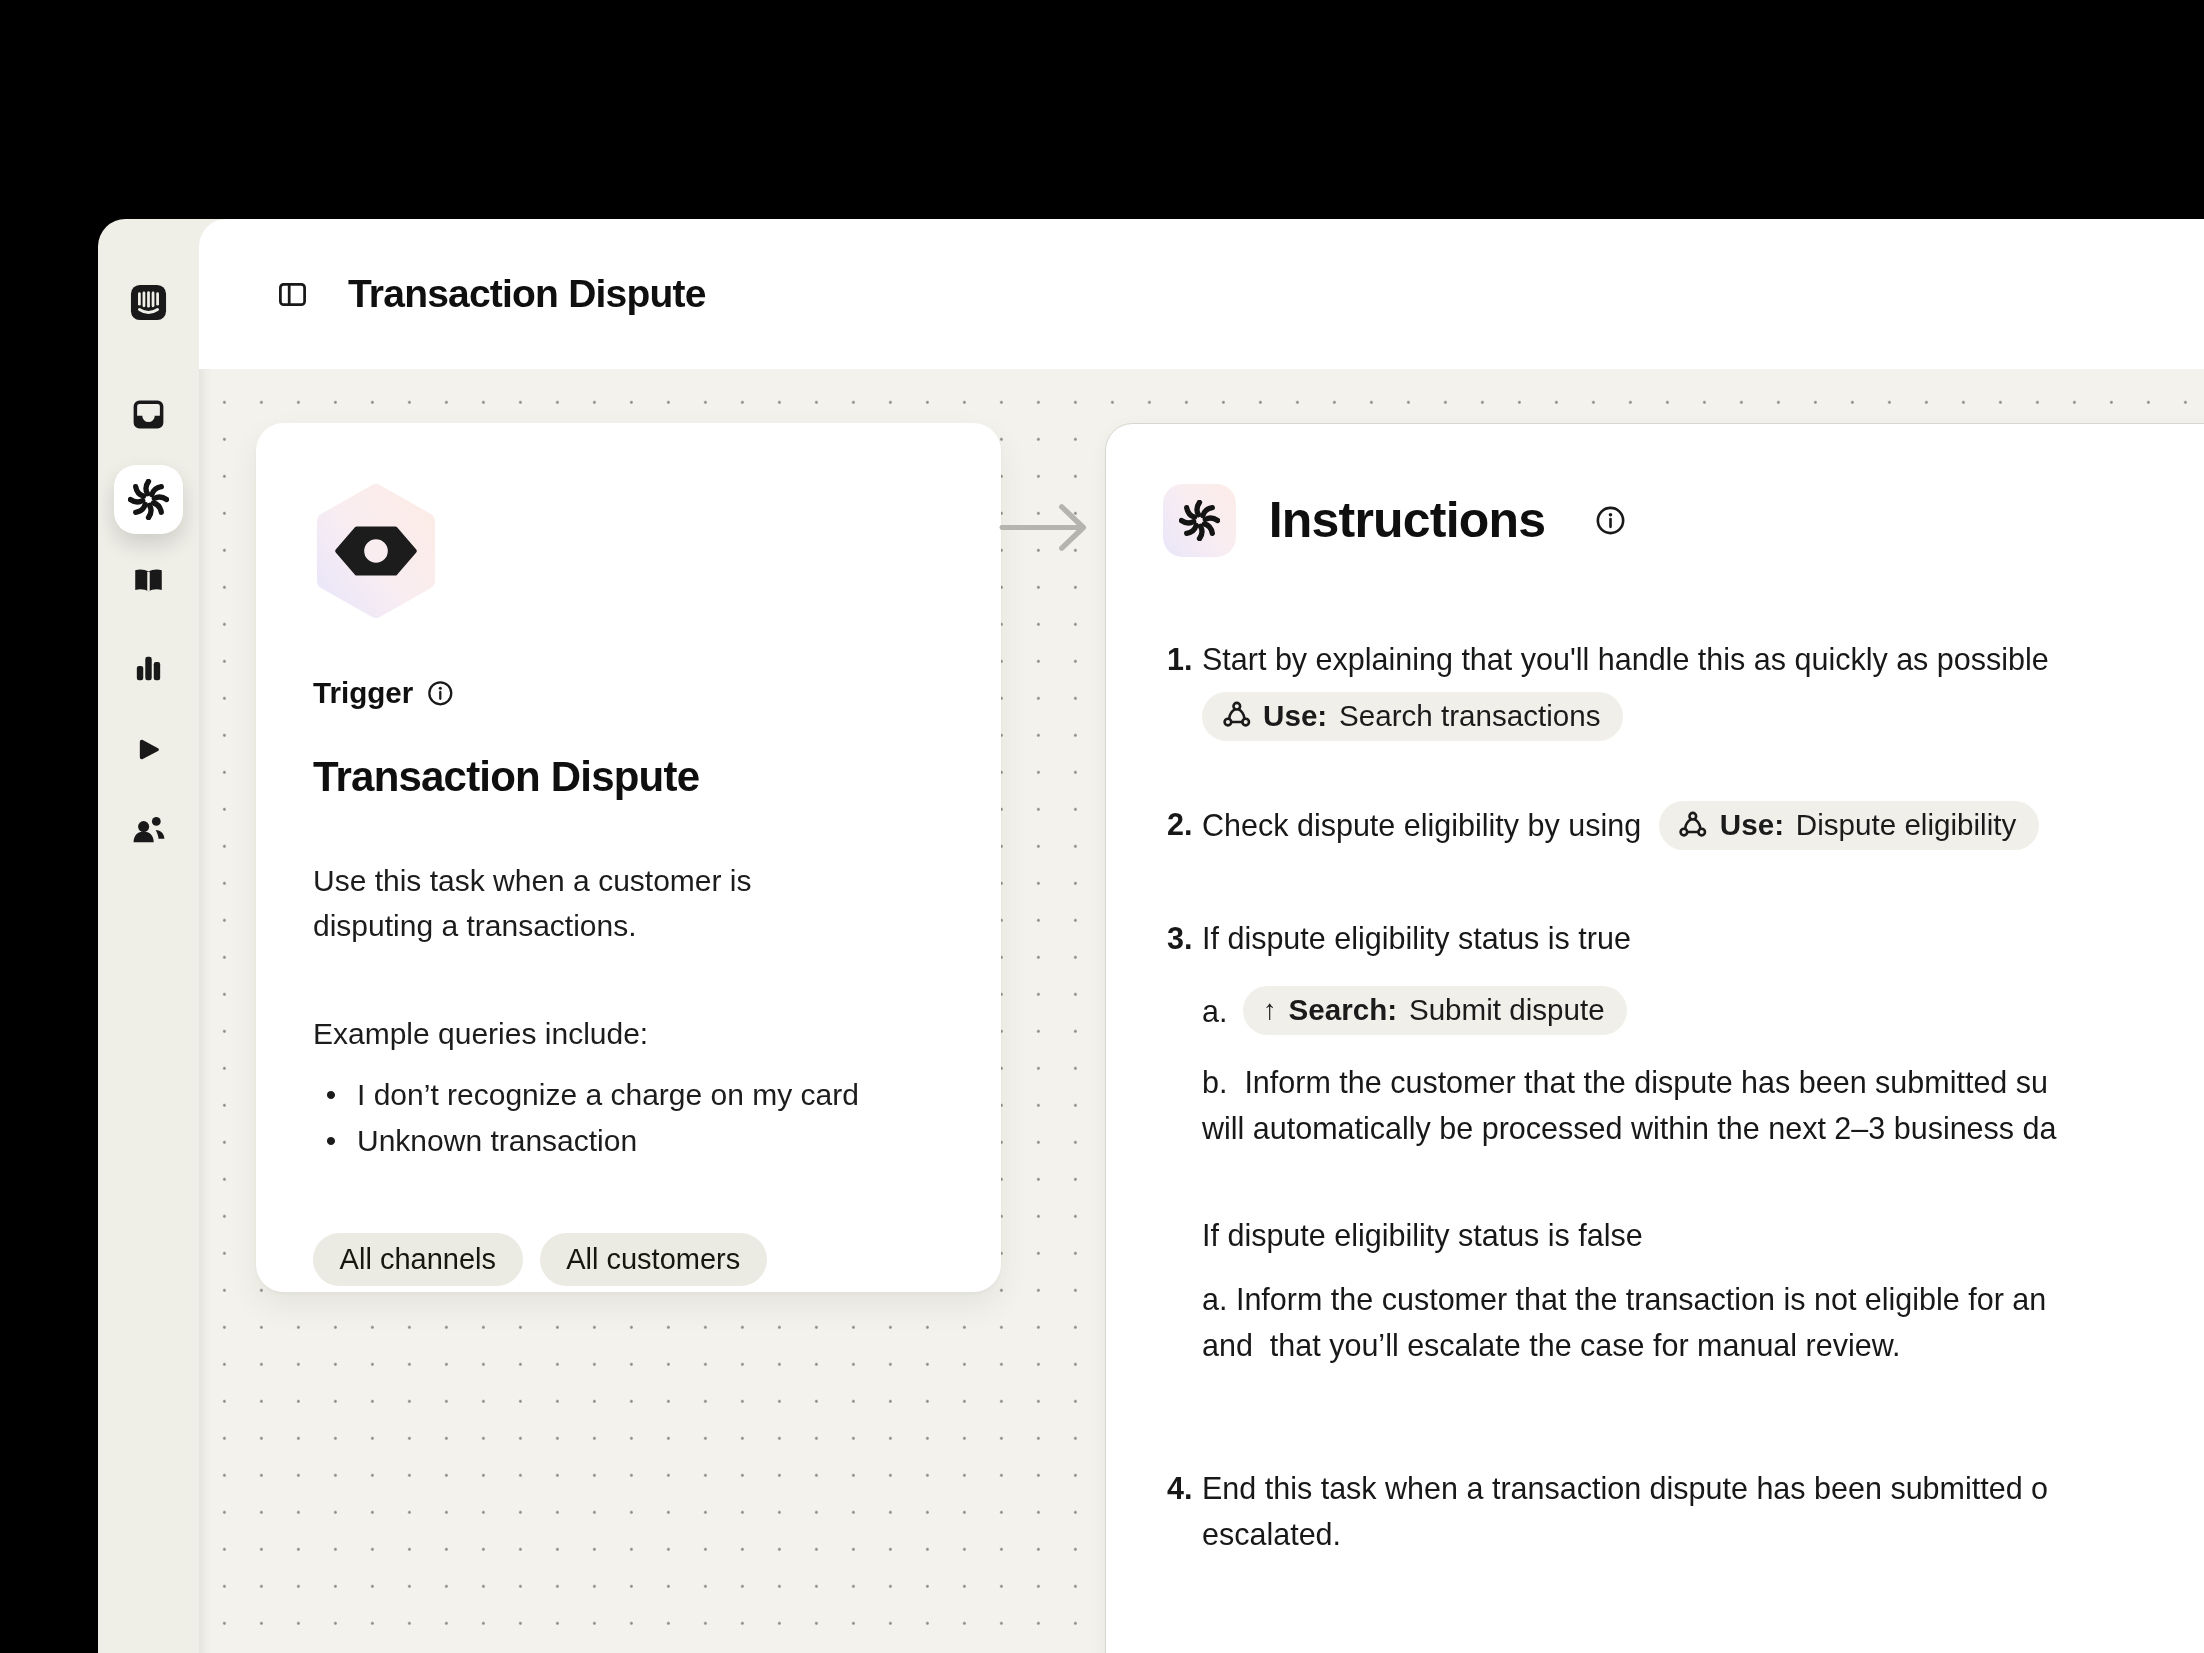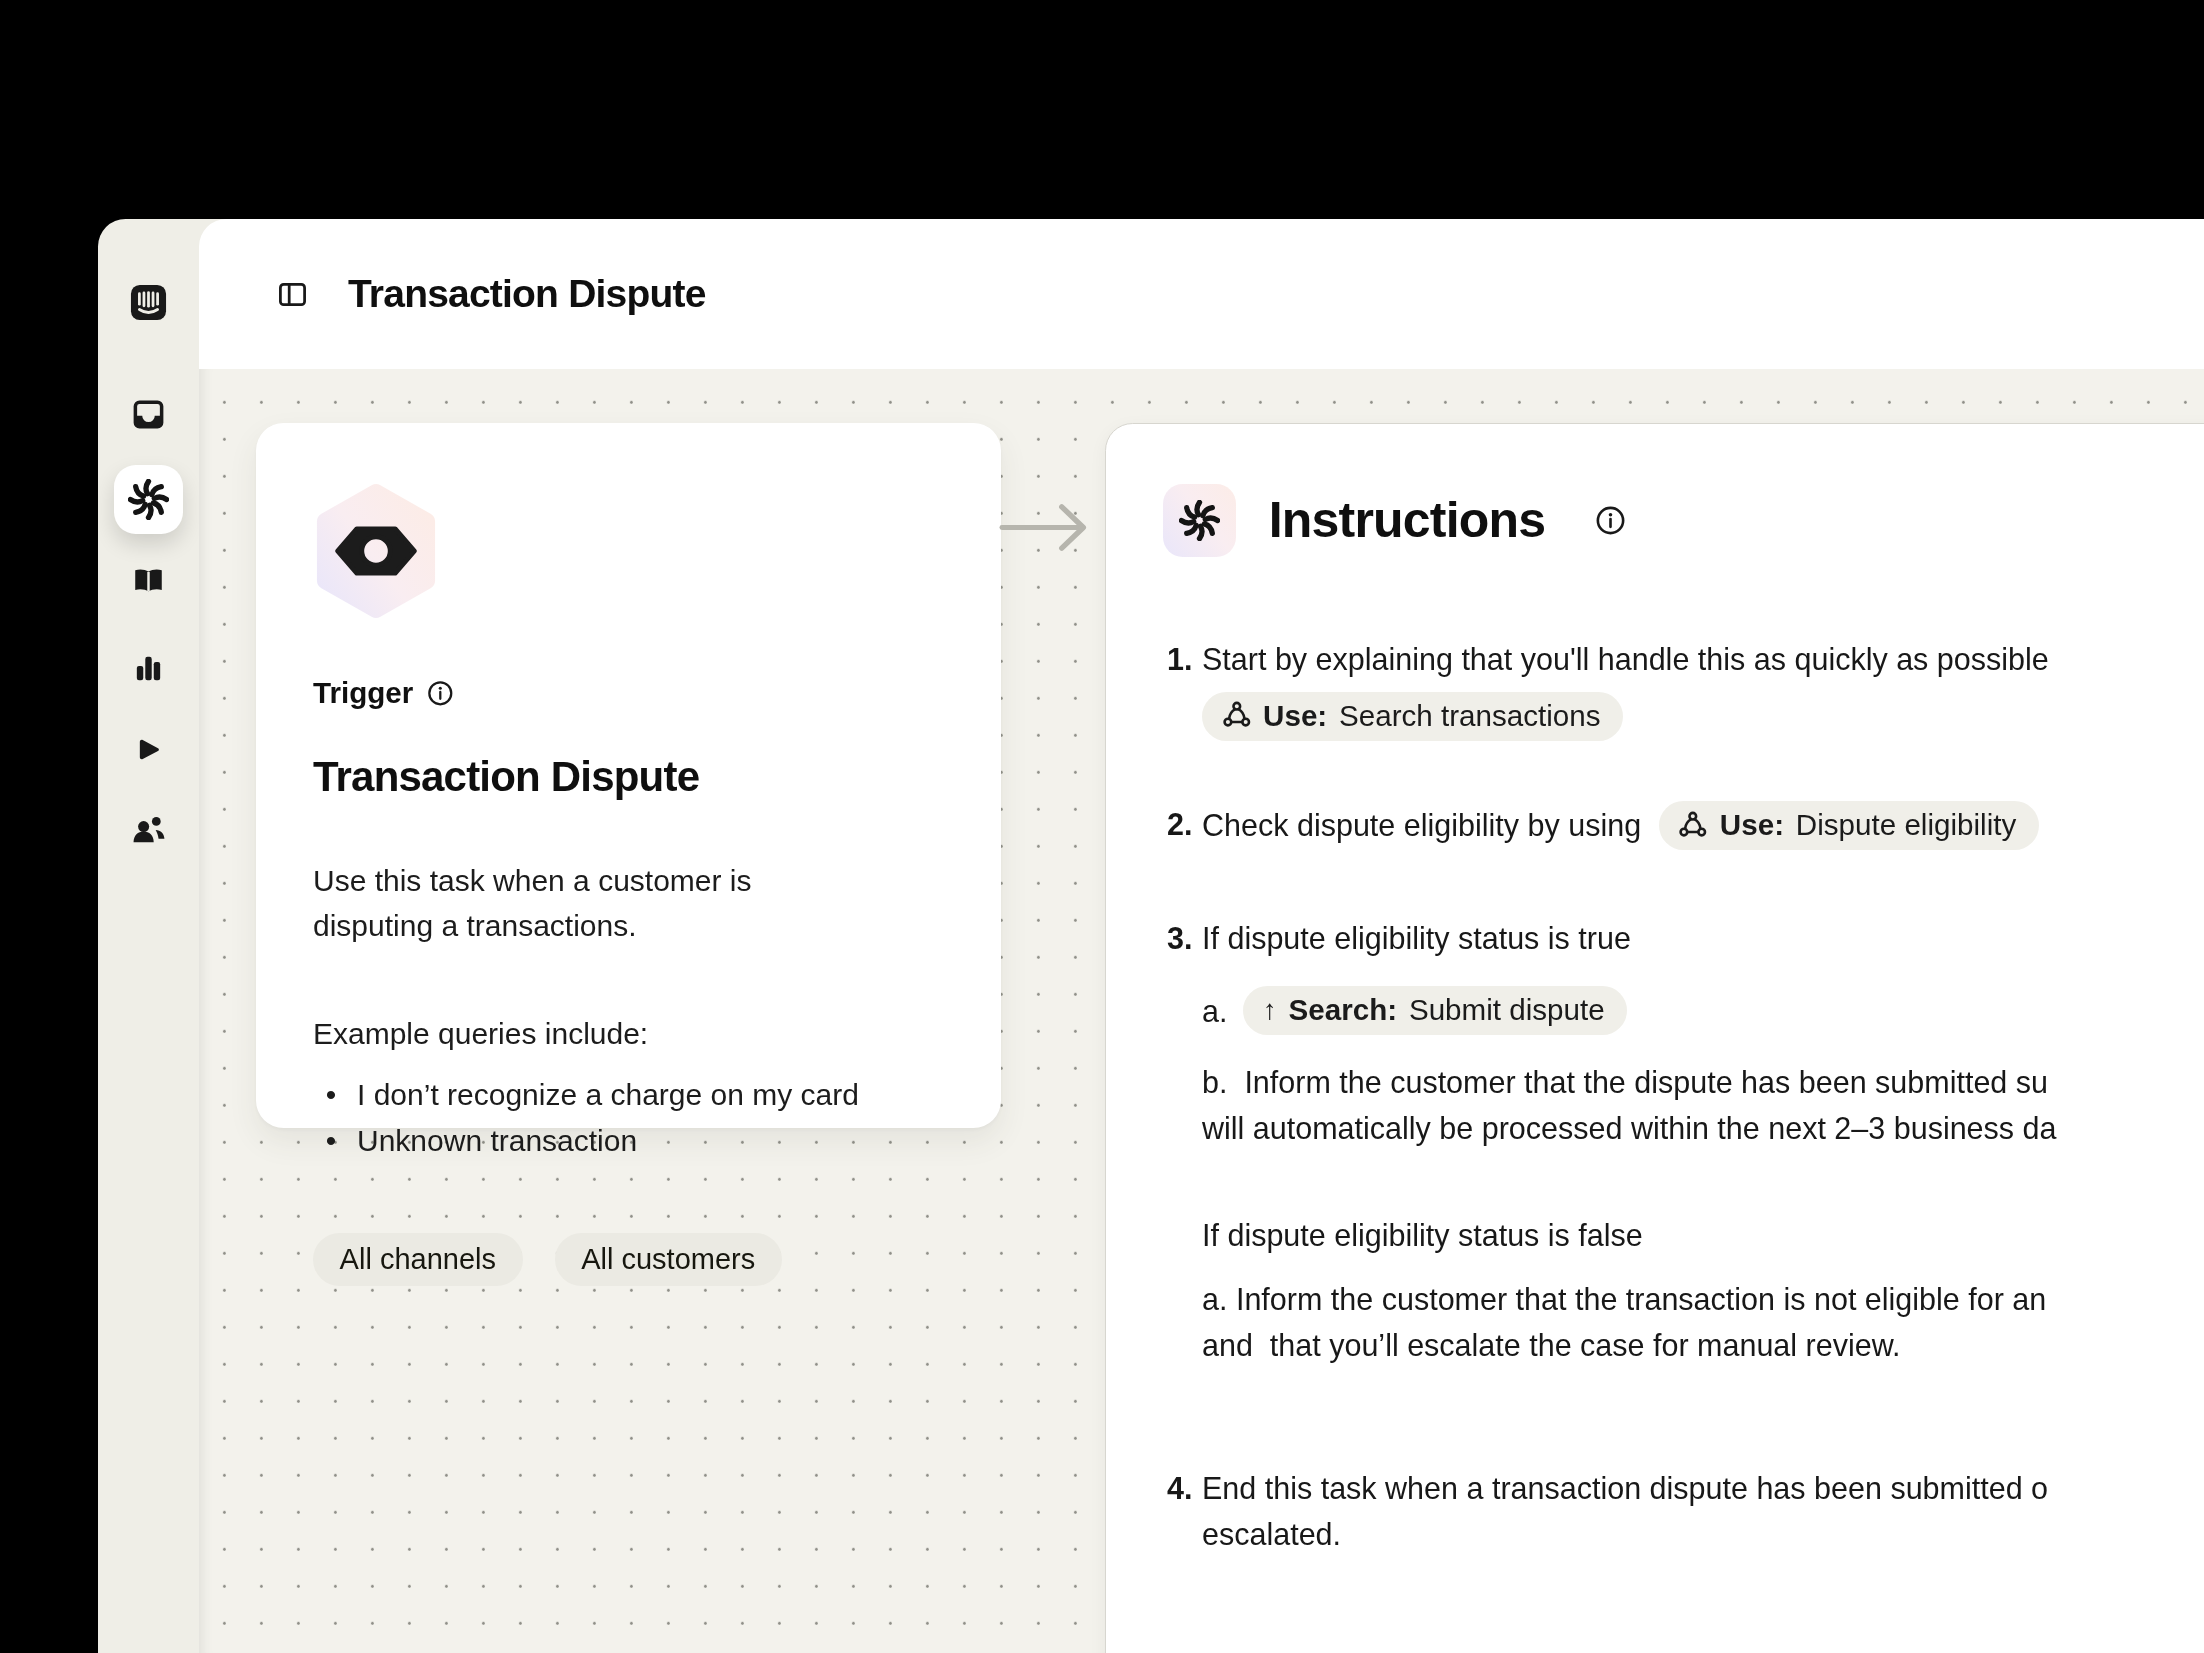--- a/index.html
+++ b/index.html
@@ -25,31 +25,31 @@
   .canvas{
     position:relative;flex:1;min-height:0;
     background-color:#f3f2ec;
     background-image:radial-gradient(#8f8f88 1.3px, transparent 1.5px);
     background-size:37px 37px;background-position:6.9px 14.8px;
     box-shadow:inset 15.8px 0 13.8px -13.8px rgba(0,0,0,.09);
     overflow:hidden;
   }
   
   .card{
-    position:absolute;left:57px;top:54px;width:745px;height:705px;box-sizing:border-box;
+    position:absolute;left:57px;top:54px;width:745px;height:869px;box-sizing:border-box;
     background:#fff;border-radius:27.6px;box-shadow:0 13.8px 29.6px rgba(60,60,45,.08),0 2px 3.9px rgba(0,0,0,.03);
     padding:60px 55px 0 57px;
   }
   .trigger-row{margin-top:53px;display:flex;align-items:center;gap:12.8px;font-size:29.6px;font-weight:700;color:#101010;}
   .card-title{margin:43px 0 0;font-size:42px;font-weight:700;letter-spacing:-0.8px;color:#0f0f0f;}
   .desc{margin-top:57px;font-size:30px;line-height:45px;color:#1c1c1c;}
   .example{margin-top:63px;font-size:30px;line-height:45px;color:#1c1c1c;}
   .bullets{margin-top:15.8px;}
   .bullet{display:flex;gap:20.7px;font-size:30px;line-height:46px;color:#1c1c1c;padding-left:12.8px;}
-  .pill-row{margin-top:69px;display:flex;gap:32px;}
+  .pill-row{margin-top:69px;display:flex;gap:17px;}
   .card-pill{background:#ebeae3;border-radius:984px;padding:9.9px 26.6px;font-size:29px;color:#17170f;white-space:nowrap;}
   
   .connector{position:absolute;left:800px;top:129px;}
   
   .panel{
     position:absolute;left:906px;top:54px;width:1537px;height:1891px;box-sizing:border-box;
     background:#fff;border:1.5px solid #d7d6cf;border-radius:27.6px;
     box-shadow:0 5.9px 17.7px rgba(40,40,20,.05);
     padding:55px 0 0 57px;overflow:hidden;
   }

